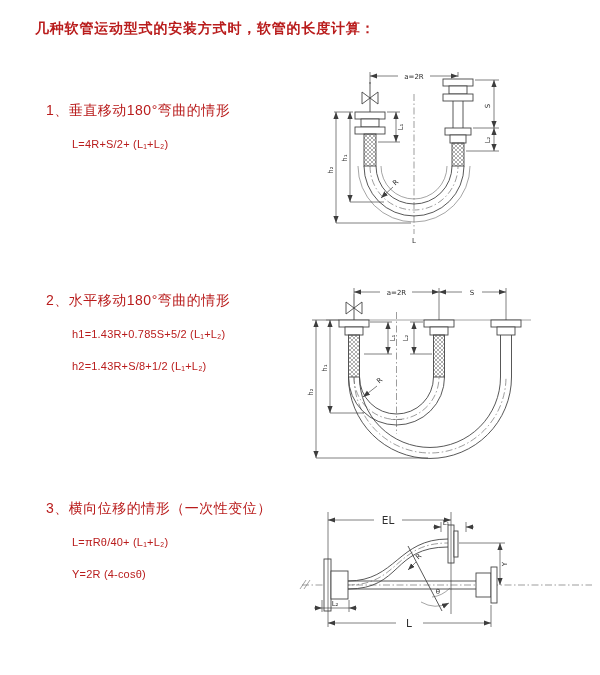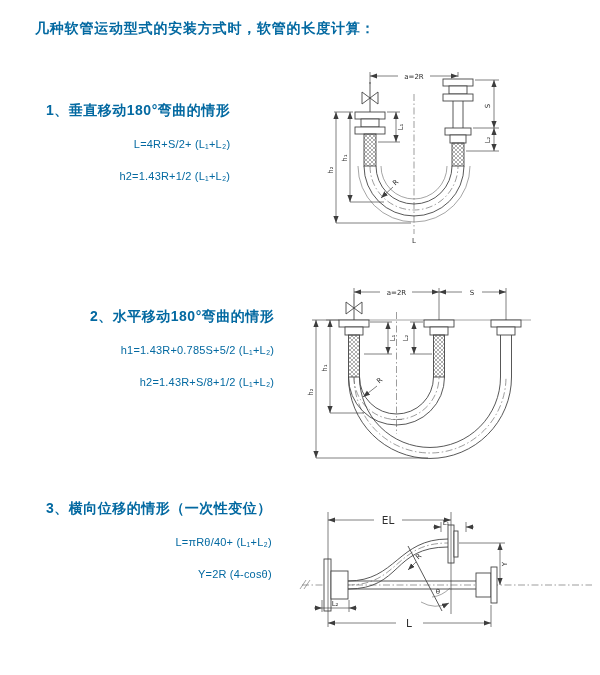--- a/index.html
+++ b/index.html
@@ -1,32 +1,31 @@
 <!DOCTYPE html>
 <html><head>
 <meta charset="utf-8">
 <style>
   html,body { margin:0; padding:0; background:#ffffff; }
   .page {
     position:relative; width:600px; height:675px; background:#ffffff;
-    overflow:hidden; color:#0369a1;
+    overflow:hidden; color:#b91c1c;
     font-family:"Liberation Sans","DejaVu Sans",sans-serif;
-    text-align:right;
   }
   .title {
     position:absolute; left:35px; top:20px; margin:0;
     font-size:14px; font-weight:600; letter-spacing:0.8px;
   }
   .sec { position:absolute; left:46px; }
-  .sec h2 { margin:0 0 14px 0; font-size:14px; font-weight:700; letter-spacing:0.5px; }
+  .sec h2 { margin:0 0 14px 0; font-size:14px; font-weight:400; letter-spacing:0.5px; }
   .sec p.f {
     margin:0 0 11px 26px; font-size:11px; line-height:21px;
     letter-spacing:0.2px; white-space:pre;
   }
-  .s1 { top:102px; } .s2 { top:308px;margin-left:44px; } .s3 { top:500px; }
+  .s1 { top:102px; } .s2 { top:292px; } .s3 { top:500px; }
   .dwg { position:absolute; }
   .d1 { left:308px; top:66px; }
   .d2 { left:306px; top:282px; }
   .d3 { left:296px; top:496px; }
   .st   { stroke:#454545; stroke-width:0.9; fill:none; }
   .thin { stroke:#5a5a5a; stroke-width:0.55; fill:none; }
   .dim  { stroke:#3d3d3d; stroke-width:0.65; fill:none; }
   .cl   { stroke:#5a5a5a; stroke-width:0.6; stroke-dasharray:7 2.5 1.5 2.5; fill:none; }
   .part   { fill:#ffffff; stroke:#454545; stroke-width:0.9; }
   .braidr { fill:url(#braid); stroke:#454545; stroke-width:0.9; }
@@ -50,21 +49,20 @@
       </marker>
       <pattern id="braid" width="4" height="4" patternUnits="userSpaceOnUse">
         <path d="M0,4 L4,0 M0,0 L4,4" stroke="#777" stroke-width="0.6"></path>
       </pattern>
     </defs>
   </svg>
 
   <section class="sec s1">
     <h2>1、垂直移动180°弯曲的情形</h2>
     <p class="f">L=4R+S/2+ (L₁+L₂)</p>
-    <p class="f">h2=1.43R+1/2 (L₁+L₂)</p>
   </section>
 
   <section class="sec s2">
     <h2>2、水平移动180°弯曲的情形</h2>
     <p class="f">h1=1.43R+0.785S+5/2 (L₁+L₂)</p>
     <p class="f">h2=1.43R+S/8+1/2 (L₁+L₂)</p>
   </section>
 
   <section class="sec s3">
     <h2>3、横向位移的情形（一次性变位）</h2>

